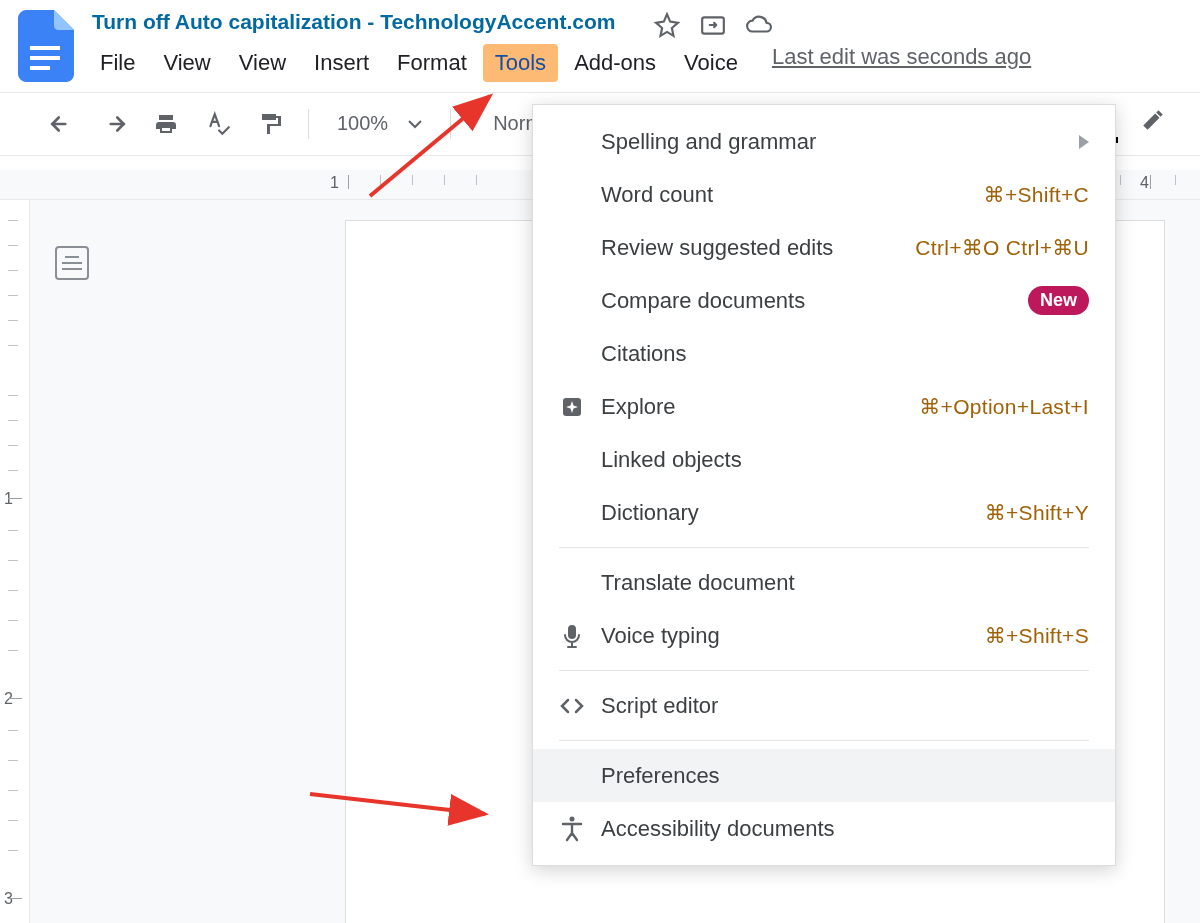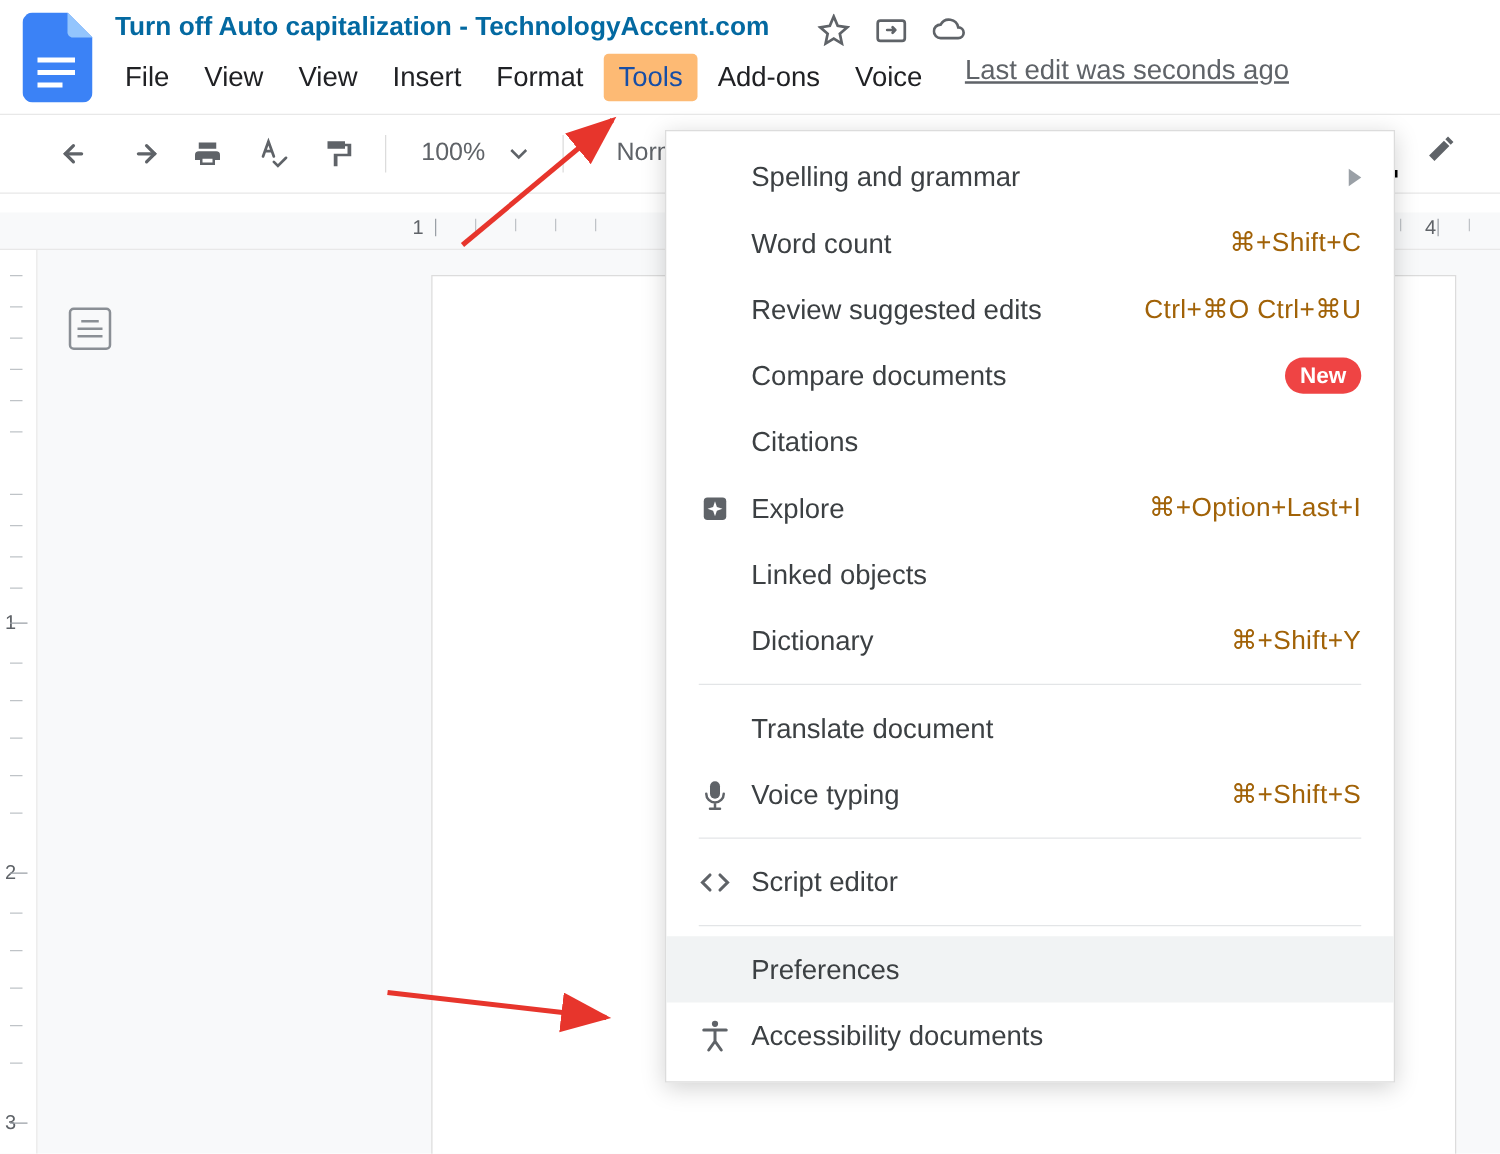--- a/index.html
+++ b/index.html
@@ -213,21 +213,21 @@
     width:0;height:0;
     border-top:7px solid transparent;
     border-bottom:7px solid transparent;
     border-left:10px solid #9aa0a6;
     margin-left: 14px;
   }
   .dd-sep {
     height:1px; background:#e3e5e7; margin: 8px 26px;
   }
   .badge-new {
-    background:#ef4444;
+    background:#be185d;
     color:#fff;
     font-size:18px;
     font-weight:600;
     padding: 4px 12px;
     border-radius: 16px;
   }
 
 </style>
 </head>
 <body>

